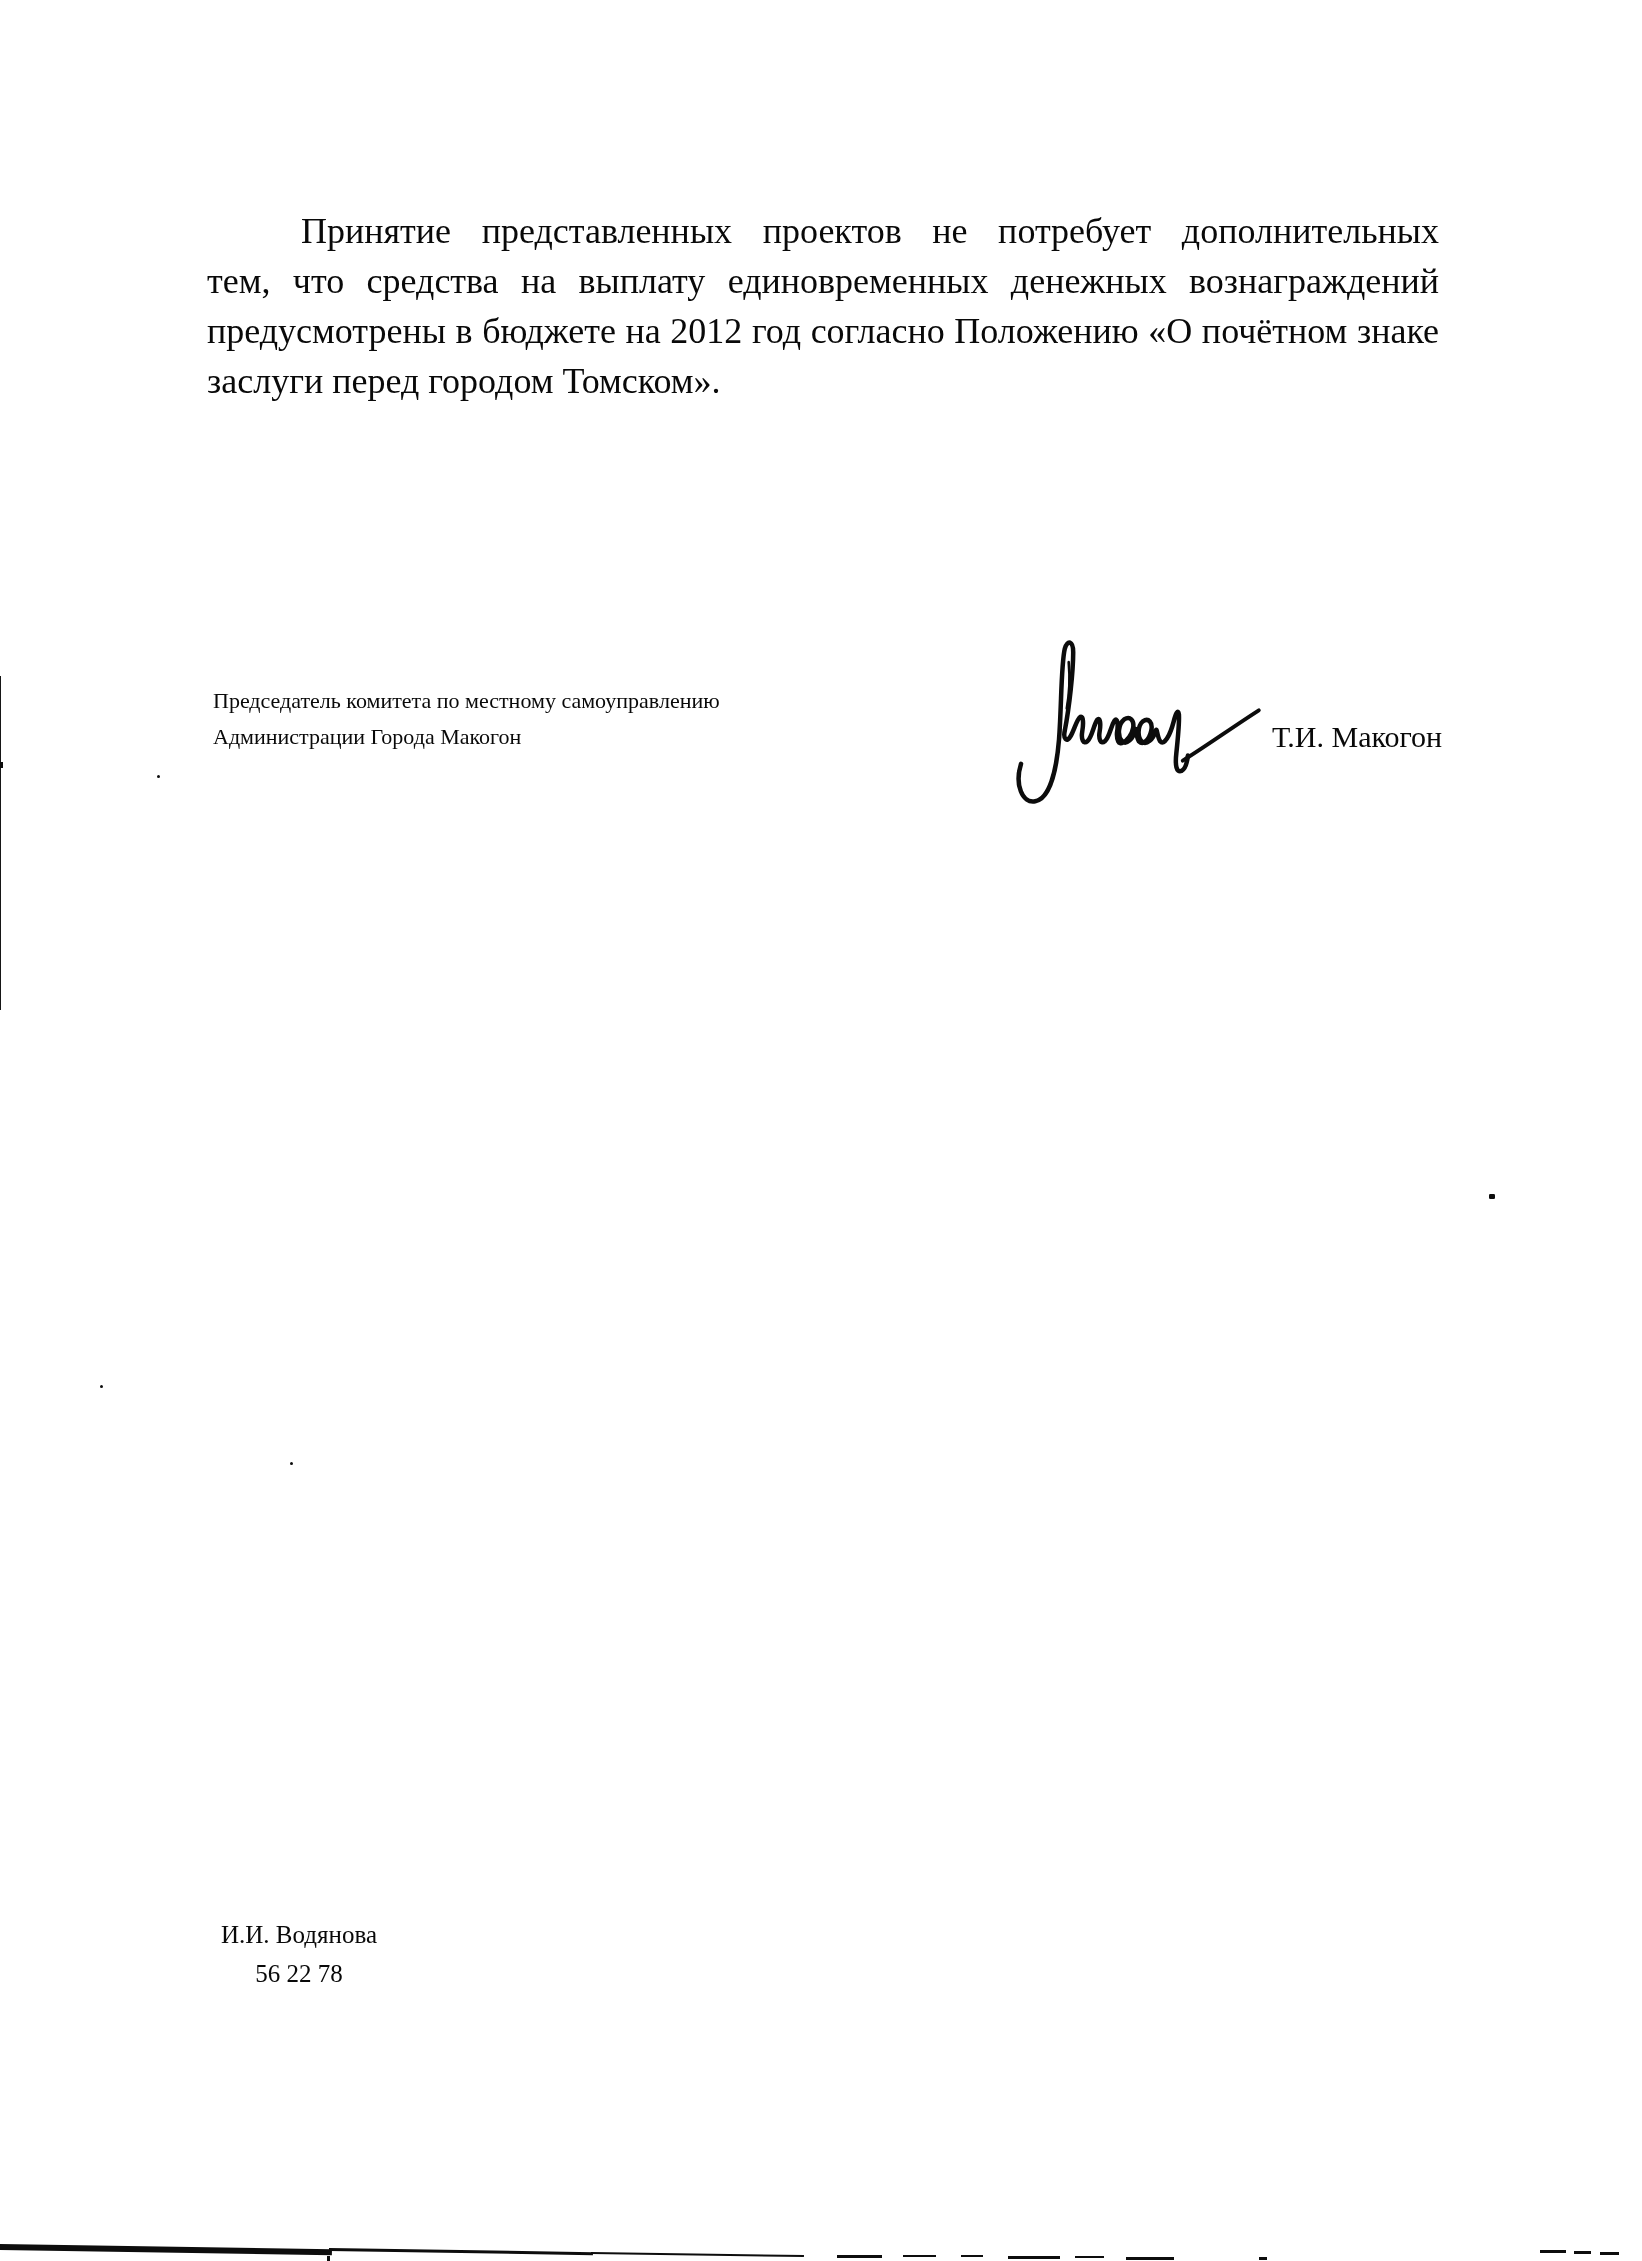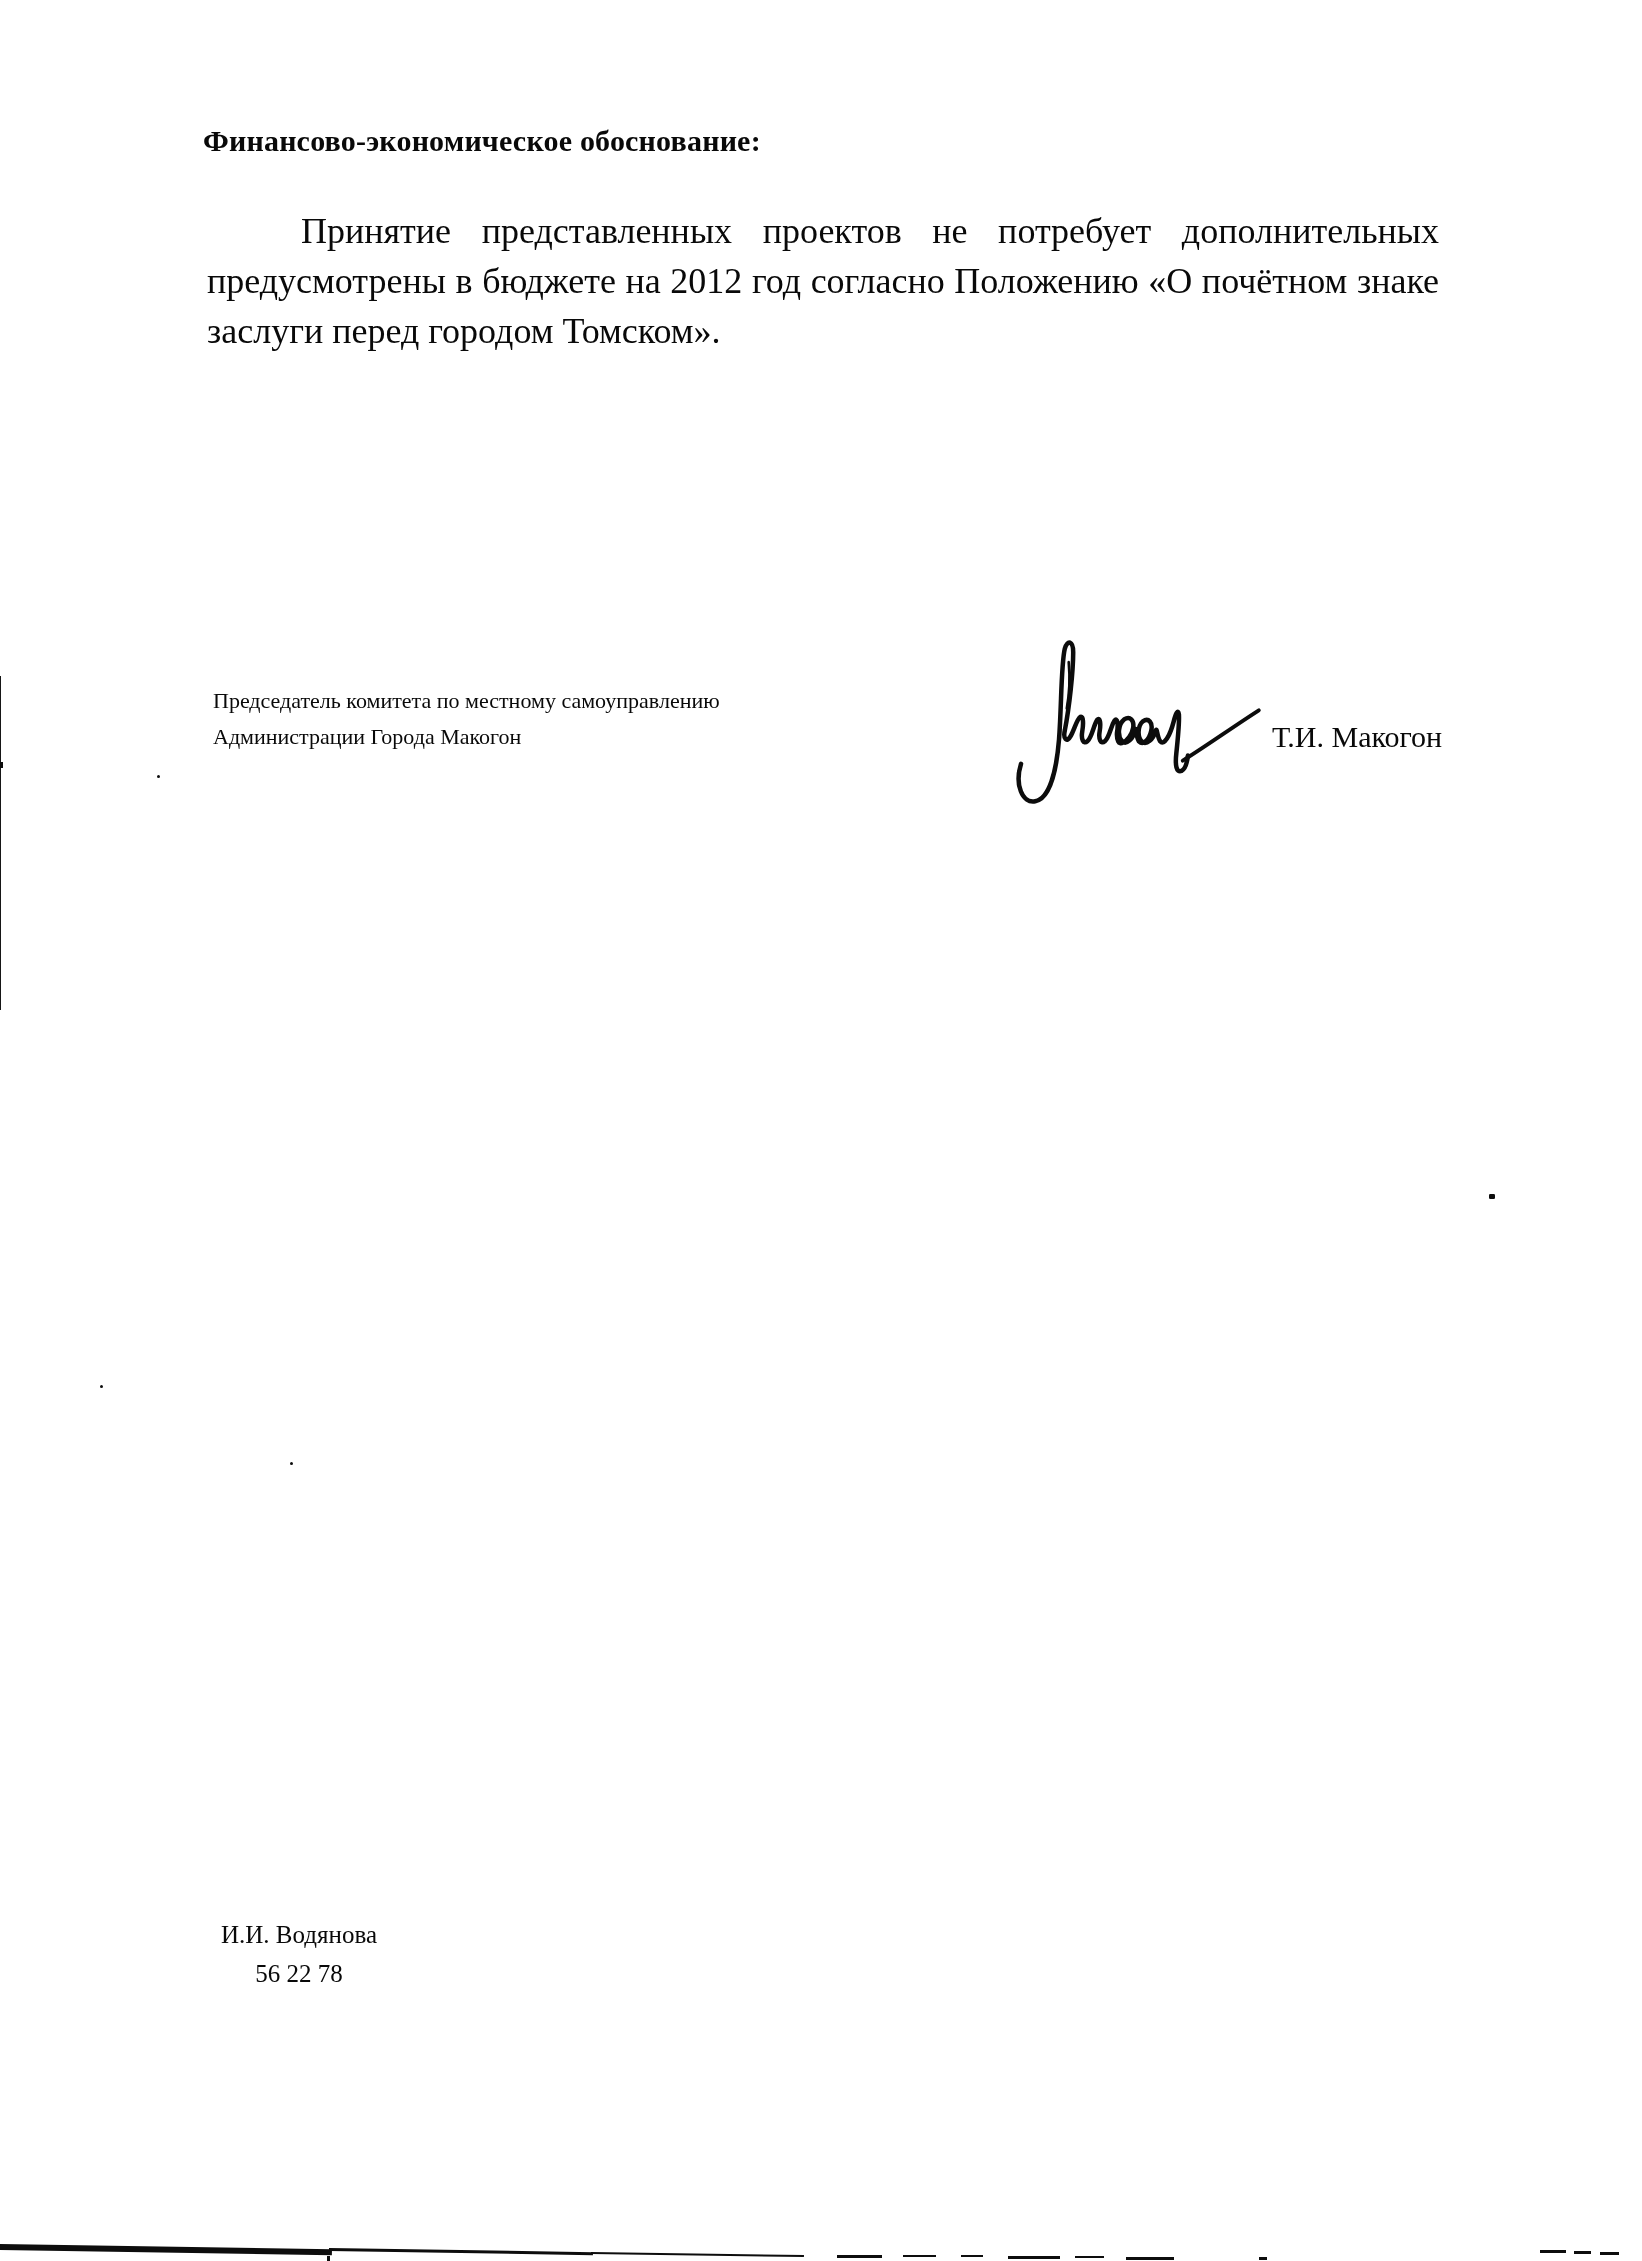--- a/index.html
+++ b/index.html
@@ -98,24 +98,24 @@
   .r1 { left: 1540px; top: 2250px; width: 26px; height: 3.2px; }
   .r2 { left: 1574px; top: 2251px; width: 17px; height: 2.6px; }
   .r3 { left: 1600px; top: 2252px; width: 19.3px; height: 2.6px; }
   .tk { left: 327px;  top: 2256px; width: 2.6px;  height: 6.4px; }
 </style>
 </head>
 <body>
 
 <div class="page">
 
-  <h1 class="heading">Финансово-экономическое обоснование:</h1>
 
   <div class="para">
     <div class="pline indent">Принятие представленных проектов не потребует дополнительных финансовых</div>
+    <div class="pline">тем, что средства на выплату единовременных денежных вознаграждений</div>
     <div class="pline">предусмотрены в бюджете на 2012 год согласно Положению «О почётном знаке «За</div>
     <div class="pline last">заслуги перед городом Томском».</div>
   </div>
 
   <div class="sigblock">
     <div>Председатель комитета по местному самоуправлению</div>
     <div>Администрации Города Макогон</div>
   </div>
 
   <svg class="signature-svg" viewBox="0 0 400 270" fill="none" stroke="#0c0c0c" stroke-linecap="round" stroke-linejoin="round">

